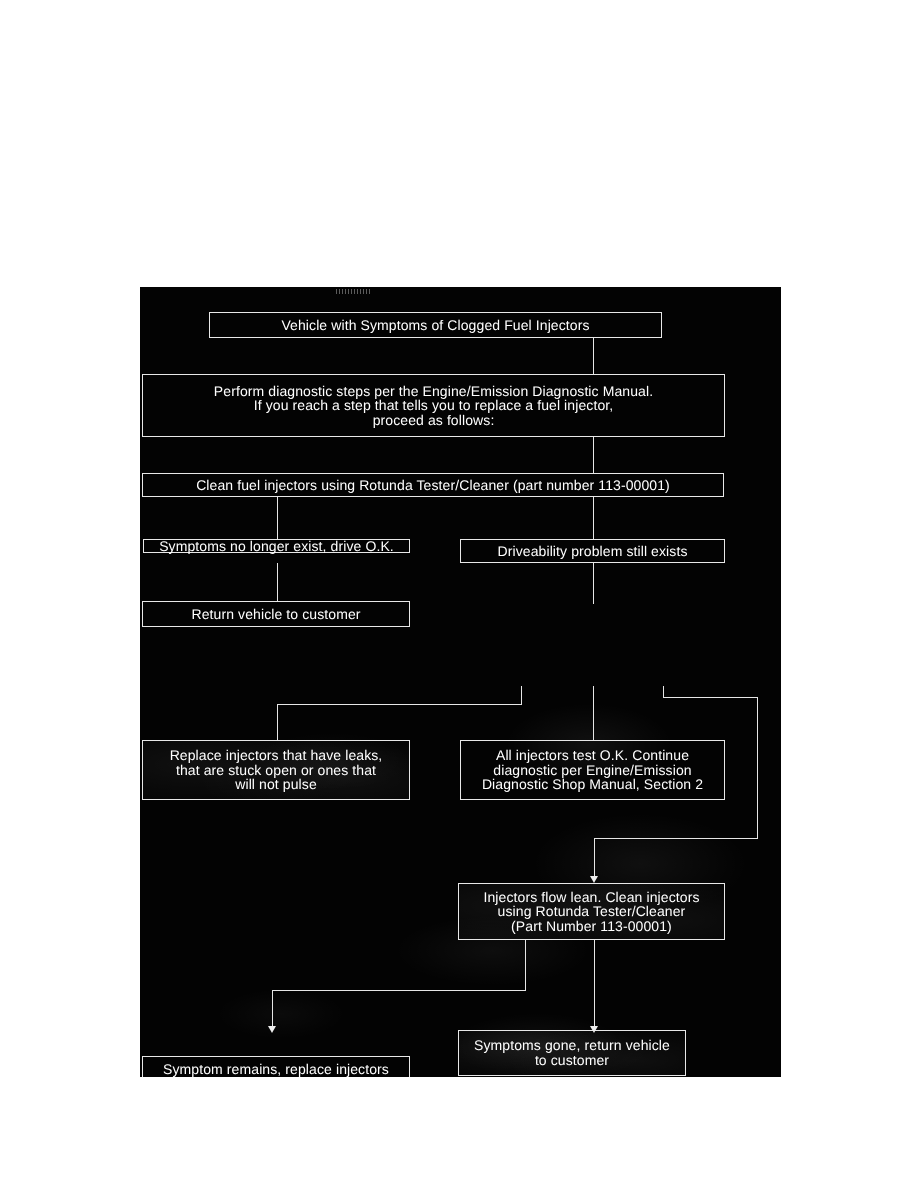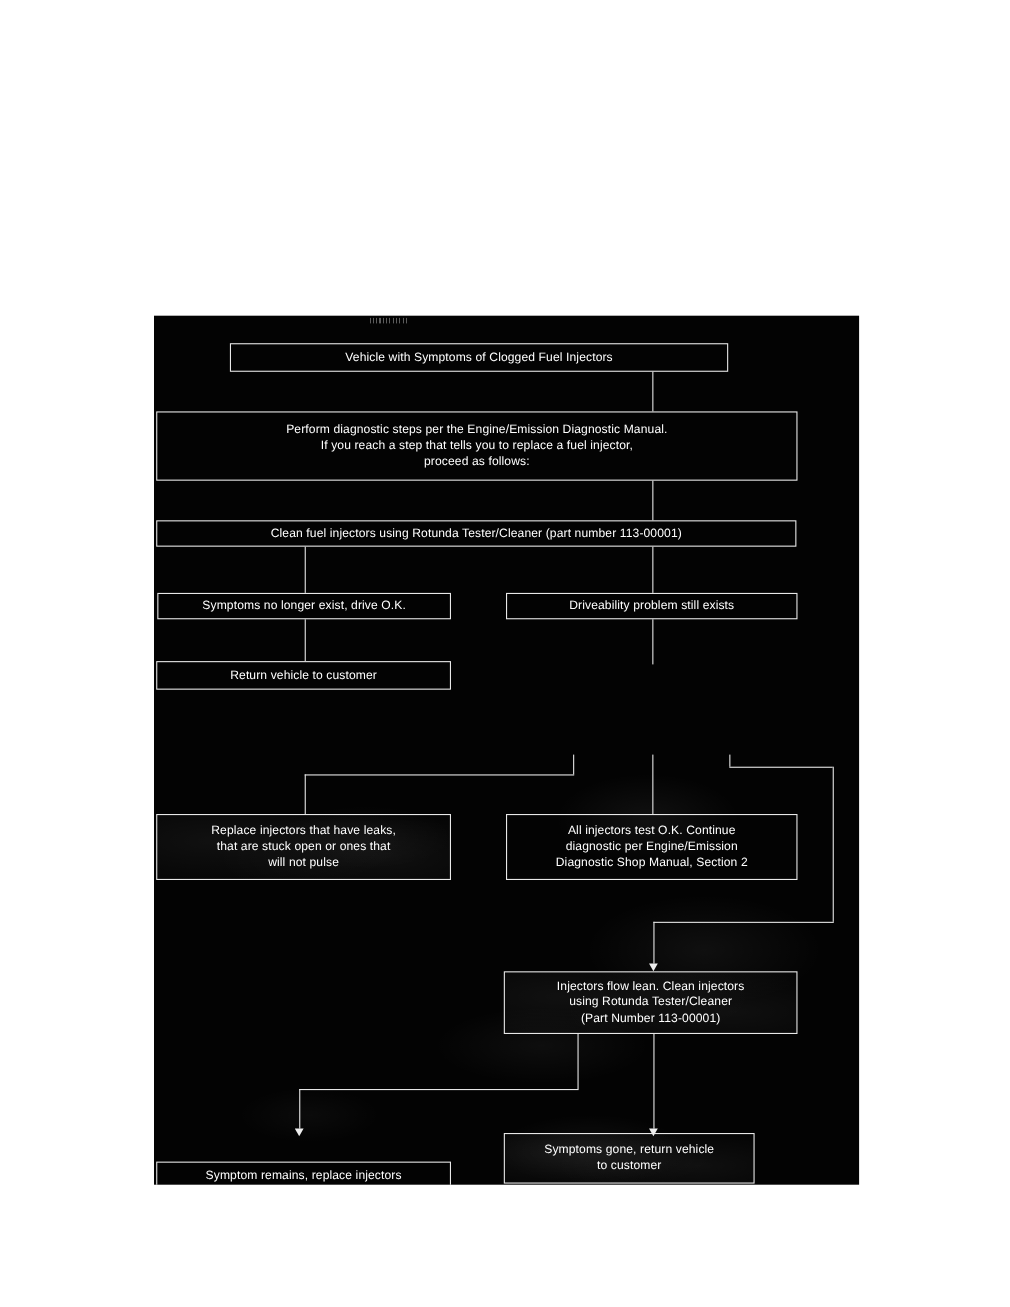--- a/index.html
+++ b/index.html
@@ -43,21 +43,21 @@
       radial-gradient(ellipse 150px 70px at 78% 73%, rgba(255,255,255,0.05), rgba(255,255,255,0) 72%),
       radial-gradient(ellipse 140px 50px at 55% 84%, rgba(255,255,255,0.045), rgba(255,255,255,0) 70%),
       radial-gradient(ellipse 110px 40px at 30% 60%, rgba(255,255,255,0.035), rgba(255,255,255,0) 72%),
       radial-gradient(ellipse 120px 45px at 62% 96%, rgba(255,255,255,0.05), rgba(255,255,255,0) 72%),
       radial-gradient(ellipse 90px 35px at 22% 92%, rgba(255,255,255,0.03), rgba(255,255,255,0) 72%);
   }
   .node {
     position: absolute;
     border: 1px solid #e8e8e8;
     color: #ffffff;
-    font-size: 11px;
+    font-size: 14px;
     line-height: 14.6px;
     letter-spacing: 0.1px;
     text-align: center;
     display: flex;
     align-items: center;
     justify-content: center;
     box-sizing: border-box;
     z-index: 4;
     background: transparent;
     padding: 2px 6px;
@@ -148,21 +148,21 @@
     <div class="node" style="left:2px; top:87px; width:583px; height:63px;">
       <span class="txt">Perform diagnostic steps per the Engine/Emission Diagnostic Manual.
 If you reach a step that tells you to replace a fuel injector,
 proceed as follows:</span>
     </div>
 
     <div class="node" style="left:2px; top:186px; width:582px; height:24px;">
       <span class="txt">Clean fuel injectors using Rotunda Tester/Cleaner (part number 113-00001)</span>
     </div>
 
-    <div class="node" style="left:3px; top:252px; width:267px; height:24px;">
+    <div class="node" style="left:3px; top:252px; width:267px; height:14px;">
       <span class="txt">Symptoms no longer exist, drive O.K.</span>
     </div>
 
     <div class="node" style="left:320px; top:252px; width:265px; height:24px;">
       <span class="txt">Driveability problem still exists</span>
     </div>
 
     <div class="node" style="left:2px; top:314px; width:268px; height:26px;">
       <span class="txt">Return vehicle to customer</span>
     </div>

